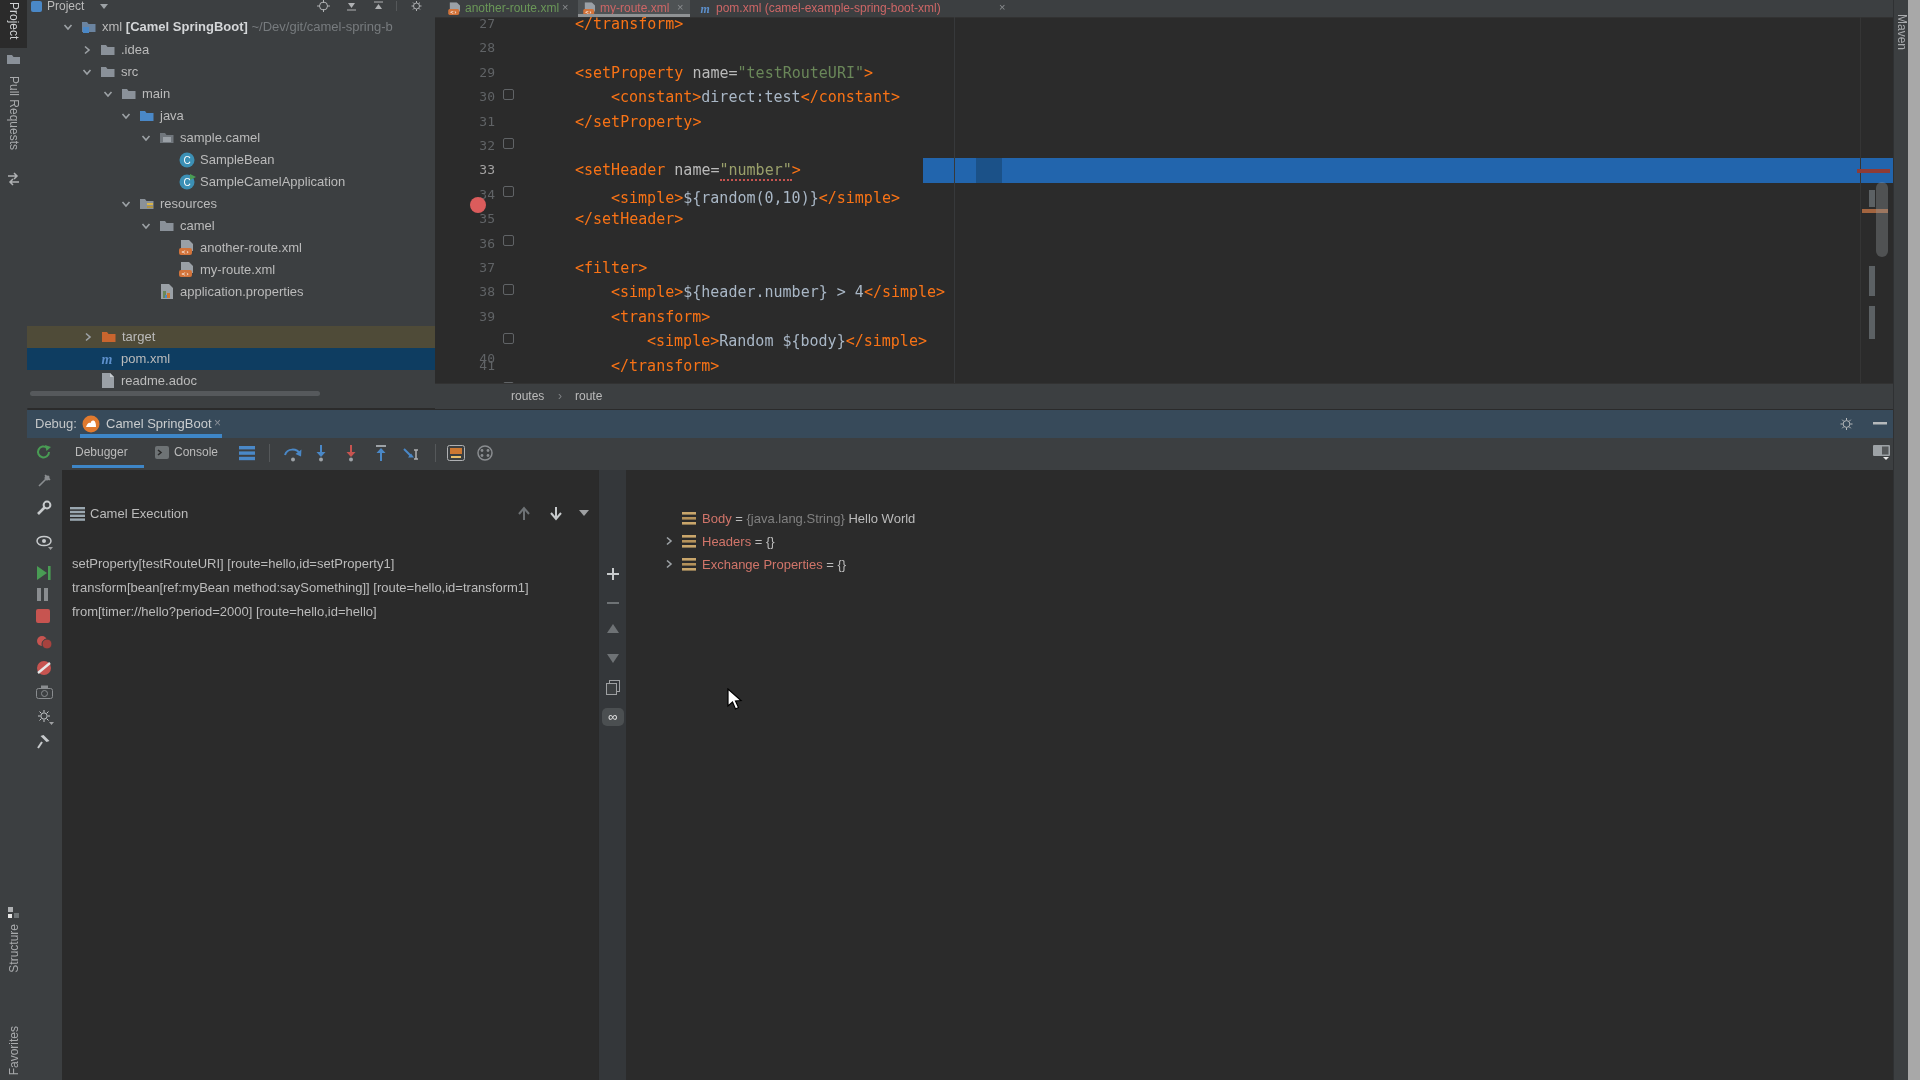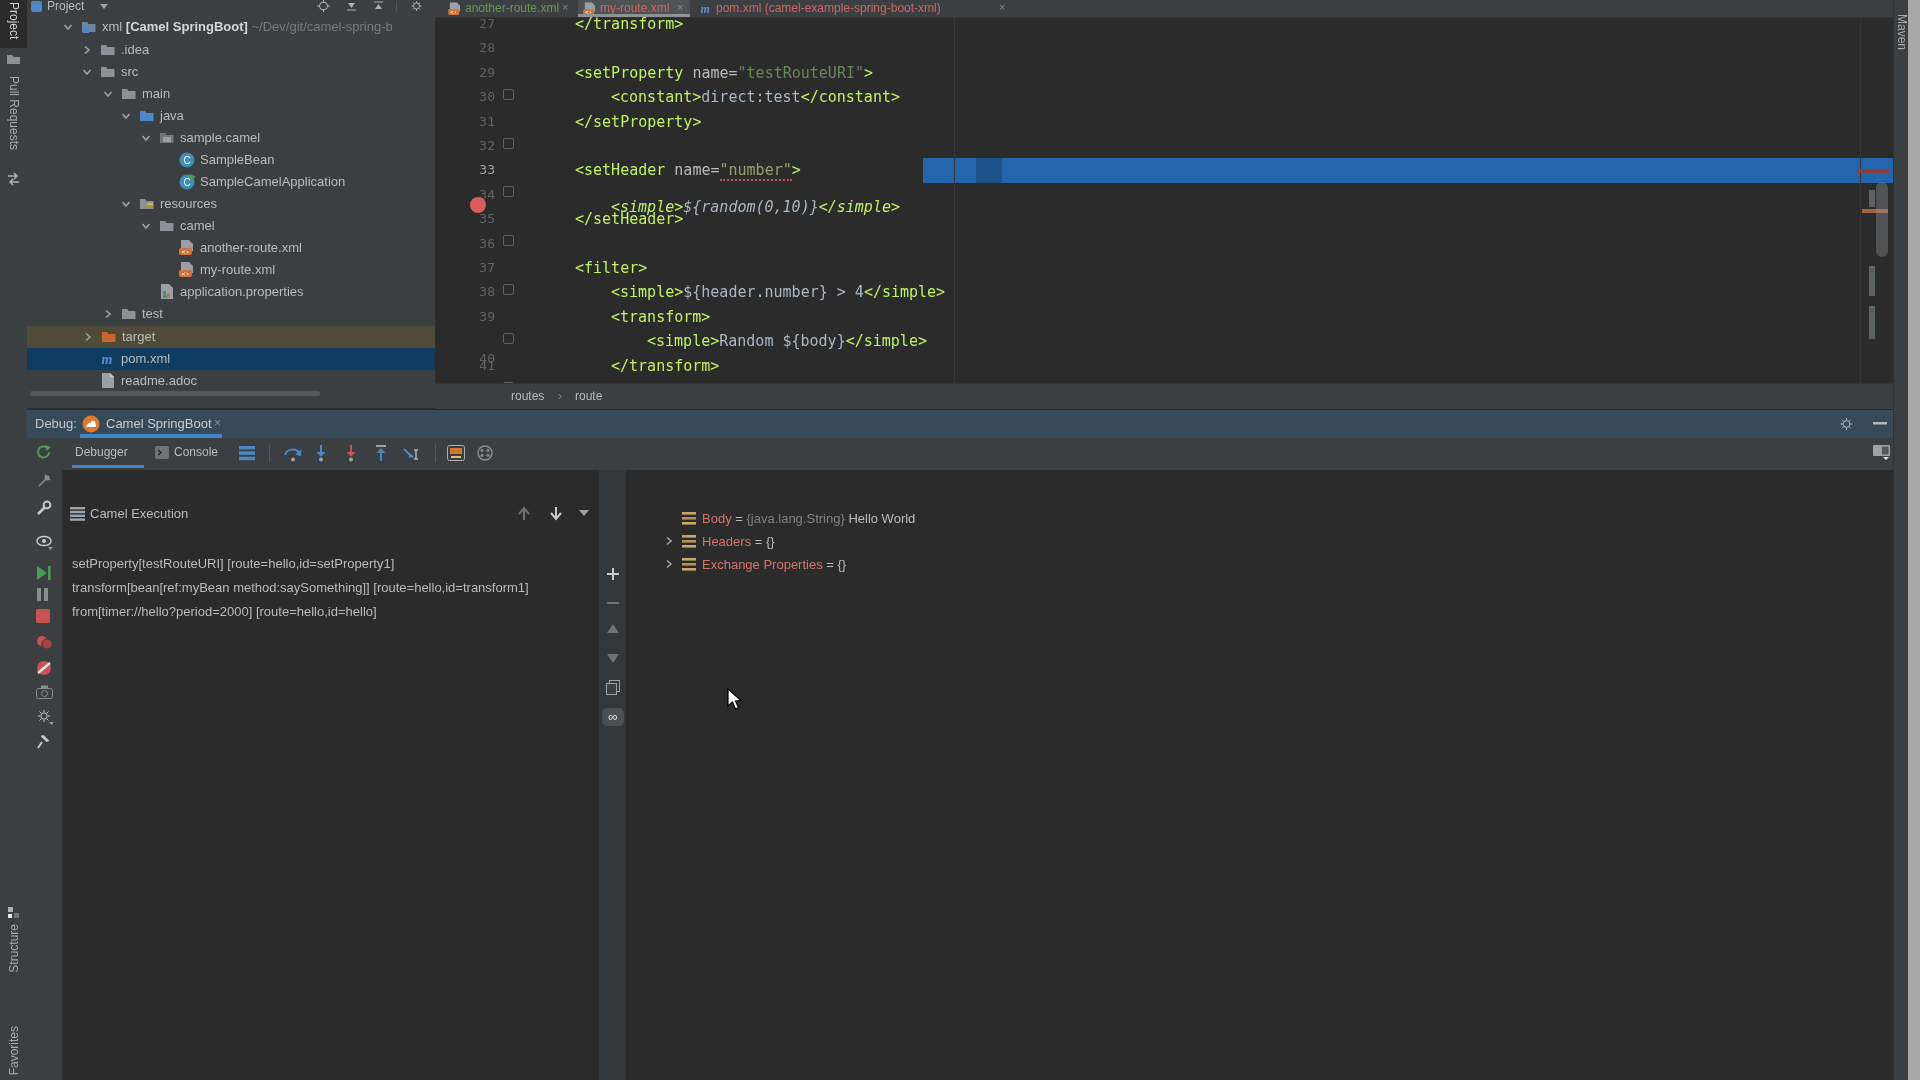--- a/index.html
+++ b/index.html
@@ -29,21 +29,21 @@
   .etab .tlbl{position:absolute;left:22px;top:1px;white-space:nowrap;}
   .etab .tclose{position:absolute;top:1px;color:#8a8d90;font-size:11px;}
   .etab.sel{background:#4e5254;}
   .etab.sel .under{position:absolute;left:0;bottom:0;width:100%;height:3px;background:#8f9294;}
   #gutter{left:0;top:17px;width:84px;height:366px;}
   .lnum{position:absolute;right:24px;font-size:13px;color:#606366;font-family:"DejaVu Sans Mono",monospace;}
   .lnum.cur{color:#a4a3a3;}
   .fold{position:absolute;left:68px;width:9px;height:9px;border:1px solid #606366;border-radius:2px;}
   #gutterSep{left:519px;top:17px;width:1px;height:366px;background:#37393b;}
   .codeline{position:absolute;font-family:"DejaVu Sans Mono",monospace;font-size:15px;white-space:pre;}
-  .sg-t{color:#bef264;} .sg-a{color:#bababa;} .sg-s{color:#6a8759;} .sg-x{color:#a9b7c6;}
+  .sg-t{color:#f97316;} .sg-a{color:#bababa;} .sg-s{color:#6a8759;} .sg-x{color:#a9b7c6;}
   .sg-e{color:#bababa;}
   .sg-d{color:#9aa06b;border-bottom:2px dotted #c75450;}
   #execLine{left:488px;top:158px;width:1403px;height:25px;background:#2265ad;}
   #execLineDark{left:541px;top:158px;width:26px;height:25px;background:#1b5188;}
   #marginGuide{left:1425px;top:17px;width:1px;height:366px;background:#353535;}
   #breadcrumbs{left:435px;top:383px;width:1458px;height:25px;background:#3c3f41;border-top:1px solid #323232;}
   .crumb{color:#bbbbbb;font-size:12px;}
   .crumbSep{color:#7f8285;font-size:12px;}
   
   #inspect{left:1781px;top:20px;height:20px;color:#bbb;font-size:12px;}
@@ -301,33 +301,20 @@
           <span class="ticon" style="left:132px">
             <svg width="15" height="16">
               <path d="M2,0 h8 l4,4 v11 h-12z" fill="#9aa0a6"></path>
               <rect x="4" y="7" width="3" height="7" fill="#6a8759"></rect>
               <rect x="8" y="9" width="3" height="5" fill="#cc7832"></rect>
               <rect x="6" y="11" width="2" height="3" fill="#4a88c7"></rect>
             </svg>
           </span>
           <span class="lbl c-blue" style="left:153px">application.properties</span>
         </div>
-        <div class="treeRow" style="top: 290px;">
-          <span class="chev" style="left:75px">
-            <svg width="12" height="12">
-              <polyline points="4,2.5 8,6 4,9.5" stroke="#9da2a6" fill="none" stroke-width="1.6"></polyline>
-            </svg>
-          </span>
-          <span class="ticon" style="left:94px">
-            <svg width="16" height="14">
-              <path d="M1,3 h5 l1.5,2 h7 v8 h-13.5z" fill="#8a9199"></path>
-            </svg>
-          </span>
-          <span class="lbl " style="left:115px">test</span>
-        </div>
         <div class="treeRow excluded" style="top: 313px;">
           <span class="chev" style="left:55px">
             <svg width="12" height="12">
               <polyline points="4,2.5 8,6 4,9.5" stroke="#9da2a6" fill="none" stroke-width="1.6"></polyline>
             </svg>
           </span>
           <span class="ticon" style="left:74px">
             <svg width="16" height="14">
               <path d="M1,3 h5 l1.5,2 h7 v8 h-13.5z" fill="#c9652e"></path>
             </svg>
@@ -417,21 +404,21 @@
         <div class="fold" style="top: 364.6px;"></div>
         <div class="abs" style="left: 35px; top: 180.4px; width: 16px; height: 16px; border-radius: 50%; background: rgb(219, 92, 92);"></div>
       </div>
     <div class="abs" id="gutterSep"></div>
     <div class="abs" id="code" style="left:0;top:17px;width:1456px;height:366px;">
         <div class="codeline" style="left: 140px; top: -2px;"><span class="sg-t">&lt;/transform&gt;</span></div>
         <div class="codeline" style="left: 140px; top: 46.8px;"><span class="sg-t">&lt;setProperty</span><span class="sg-a"> name</span><span class="sg-e">=</span><span class="sg-s">"testRouteURI"</span><span class="sg-t">&gt;</span></div>
         <div class="codeline" style="left: 176px; top: 71.2px;"><span class="sg-t">&lt;constant&gt;</span><span class="sg-x">direct:test</span><span class="sg-t">&lt;/constant&gt;</span></div>
         <div class="codeline" style="left: 140px; top: 95.6px;"><span class="sg-t">&lt;/setProperty&gt;</span></div>
         <div class="codeline" style="left: 140px; top: 144.4px;"><span class="sg-t">&lt;setHeader</span><span class="sg-a"> name</span><span class="sg-e">=</span><span class="sg-d">"number"</span><span class="sg-t">&gt;</span></div>
-        <div class="codeline" style="left: 176px; top: 181px; font-style: italic;"><span class="sg-t">&lt;simple&gt;</span><span class="sg-x">${random(0,10)}</span><span class="sg-t">&lt;/simple&gt;</span></div>
+        <div class="codeline" style="left: 176px; top: 172px;"><span class="sg-t">&lt;simple&gt;</span><span class="sg-x">${random(0,10)}</span><span class="sg-t">&lt;/simple&gt;</span></div>
         <div class="codeline" style="left: 140px; top: 193.2px;"><span class="sg-t">&lt;/setHeader&gt;</span></div>
         <div class="codeline" style="left: 140px; top: 242px;"><span class="sg-t">&lt;filter&gt;</span></div>
         <div class="codeline" style="left: 176px; top: 266.4px;"><span class="sg-t">&lt;simple&gt;</span><span class="sg-x">${header.number} &gt; 4</span><span class="sg-t">&lt;/simple&gt;</span></div>
         <div class="codeline" style="left: 176px; top: 290.8px;"><span class="sg-t">&lt;transform&gt;</span></div>
         <div class="codeline" style="left: 212px; top: 315.2px;"><span class="sg-t">&lt;simple&gt;</span><span class="sg-x">Random ${body}</span><span class="sg-t">&lt;/simple&gt;</span></div>
         <div class="codeline" style="left: 176px; top: 339.6px;"><span class="sg-t">&lt;/transform&gt;</span></div>
       </div>
     <div class="abs" id="marginGuide"></div>
 
     <div class="abs" id="inspect">

